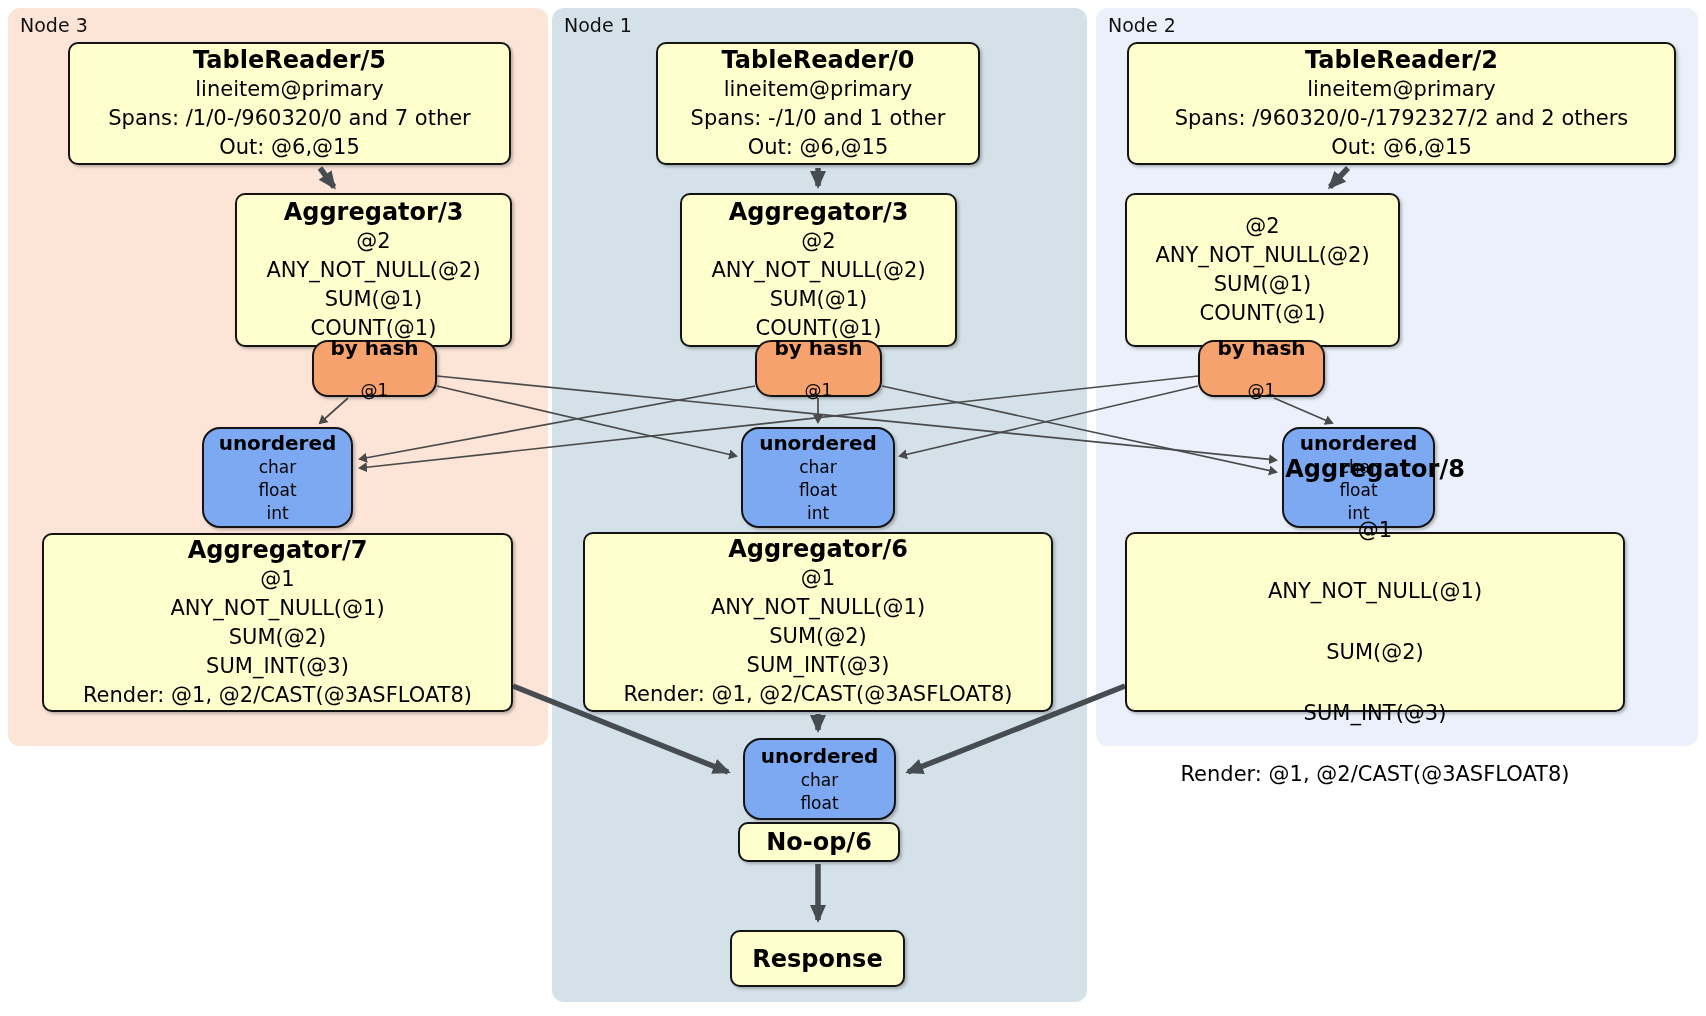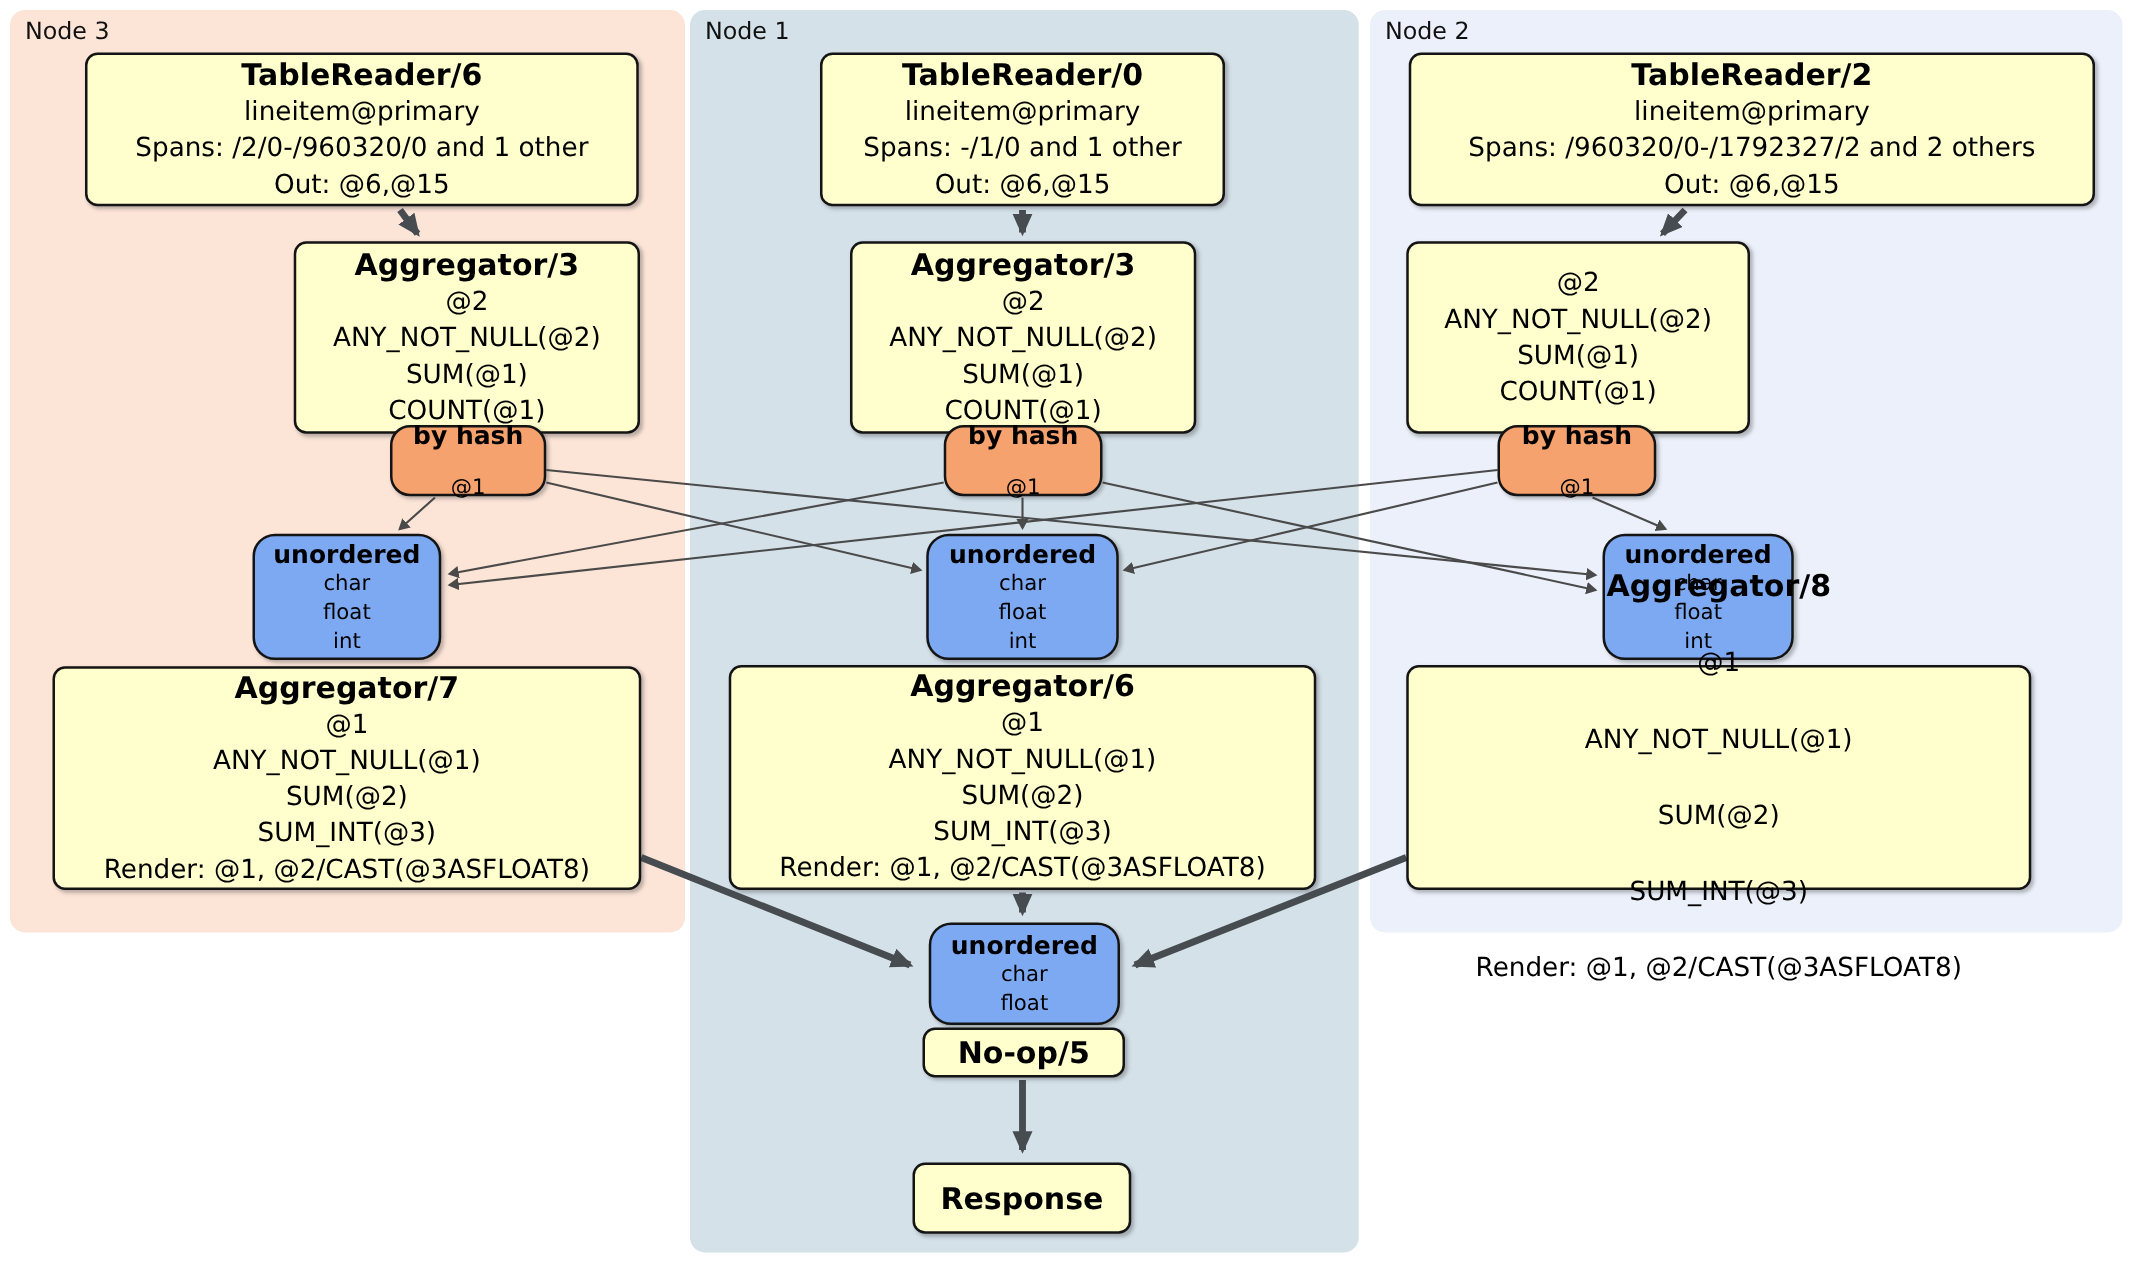--- a/index.html
+++ b/index.html
@@ -70,23 +70,23 @@
     <line class="thick" x1="320" y1="168" x2="334" y2="187" marker-end="url(#ah-thick)"></line>
     <line class="thick" x1="818" y1="168" x2="818" y2="186" marker-end="url(#ah-thick)"></line>
     <line class="thick" x1="1348" y1="168" x2="1330" y2="187" marker-end="url(#ah-thick)"></line>
     <line class="thick" x1="513" y1="686" x2="728" y2="772" marker-end="url(#ah-thick)"></line>
     <line class="thick" x1="818" y1="714" x2="818" y2="730" marker-end="url(#ah-thick)"></line>
     <line class="thick" x1="1125" y1="686" x2="908" y2="772" marker-end="url(#ah-thick)"></line>
     <line class="thick" x1="818" y1="864" x2="818" y2="920" marker-end="url(#ah-thick)"></line>
   </svg>
 
   <div class="box proc" style="left:68px;top:42px;width:443px;height:123px;">
-    <div class="title">TableReader/6</div>
+    <div class="title">TableReader/5</div>
     <div class="bline">lineitem@primary</div>
-    <div class="bline">Spans: /2/0-/960320/0 and 1 other</div>
+    <div class="bline">Spans: /1/0-/960320/0 and 7 other</div>
     <div class="bline">Out: @6,@15</div>
   </div>
   <div class="box proc" style="left:235px;top:193px;width:277px;height:154px;">
     <div class="title">Aggregator/3</div>
     <div class="bline">@2</div>
     <div class="bline">ANY_NOT_NULL(@2)</div>
     <div class="bline">SUM(@1)</div>
     <div class="bline">COUNT(@1)</div>
   </div>
   <div class="box router" style="left:312px;top:340px;width:125px;height:57px;">
@@ -170,19 +170,19 @@
     <div class="bline">SUM_INT(@3)</div>
     <div class="bline">Render: @1, @2/CAST(@3ASFLOAT8)</div>
   </div>
 
   <div class="box sync" style="left:743px;top:738px;width:153px;height:82px;">
     <div class="title">unordered</div>
     <div class="bline">char</div>
     <div class="bline">float</div>
   </div>
   <div class="box proc single" style="left:738px;top:822px;width:162px;height:40px;">
-    <div class="title">No-op/5</div>
+    <div class="title">No-op/6</div>
   </div>
   <div class="box proc single" style="left:730px;top:930px;width:175px;height:57px;">
     <div class="title">Response</div>
   </div>
 
 </div>
 
 </body></html>

